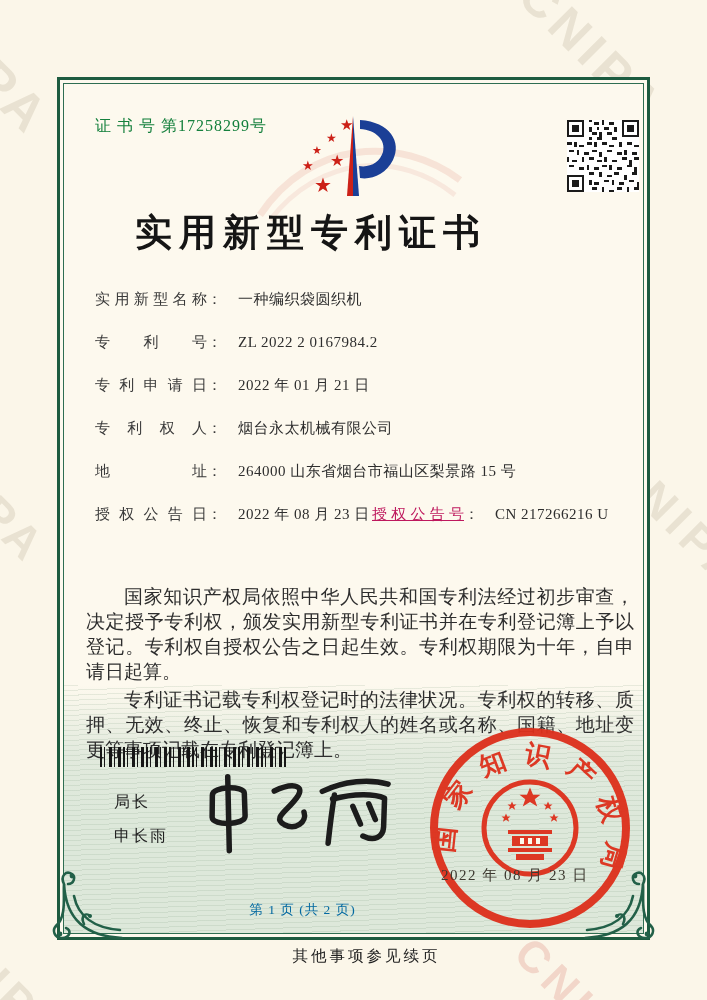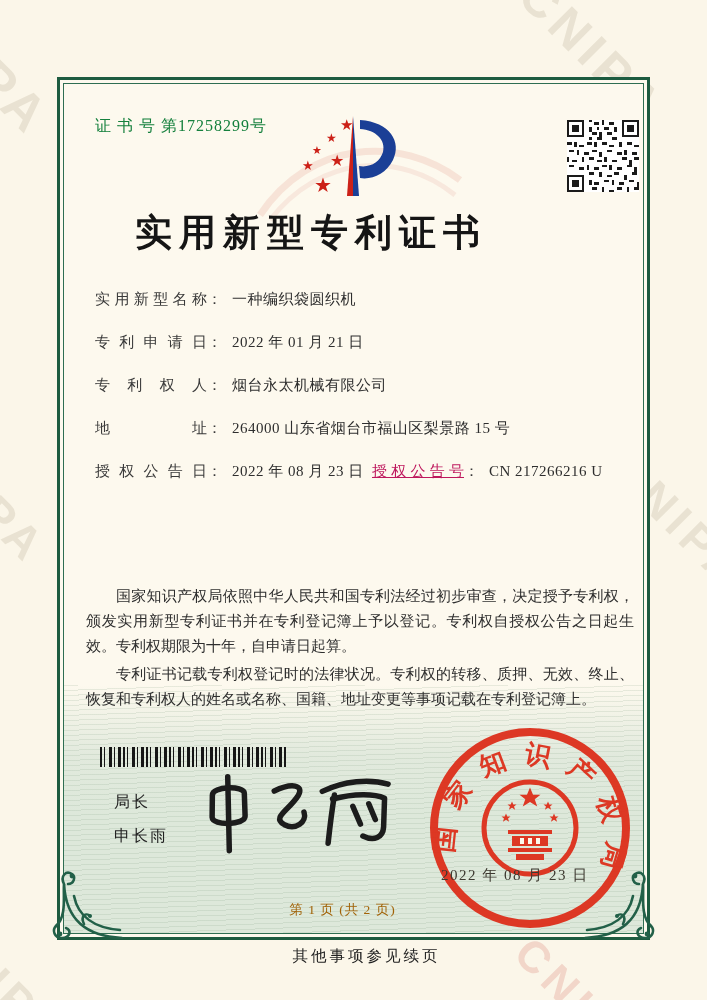--- a/index.html
+++ b/index.html
@@ -37,42 +37,42 @@
   .qr{position:absolute;left:567px;top:120px;width:72px;height:72px;}
   .title{
     position:absolute;left:0;top:208px;width:622px;text-align:center;
     font-size:37px;font-weight:700;letter-spacing:7px;color:#151515;
   }
   
   .fields{position:absolute;left:95px;top:290px;width:540px;font-size:15px;}
   .frow{position:relative;height:43px;white-space:nowrap;}
   .lbl{display:inline-block;width:112px;text-align:justify;text-align-last:justify;color:#3a3a3a;}
   .colon{color:#3a3a3a;}
-  .val{margin-left:10px;letter-spacing:0.5px;color:#2e2e2e;}
+  .val{margin-left:16px;letter-spacing:0.5px;color:#2e2e2e;}
   .pair2{position:absolute;left:277px;top:0;}
   .lbl2{display:inline-block;width:92px;text-align:justify;text-align-last:justify;color:#be185d;text-decoration:underline;}
   
-  .paras{position:absolute;left:86px;top:584px;width:548px;font-size:15px;line-height:25px;text-align:justify;color:#2e2e2e;}
+  .paras{position:absolute;left:86px;top:584px;width:548px;font-size:19px;line-height:25px;text-align:justify;color:#2e2e2e;}
   .paras p{margin:0 0 3px 0;text-indent:2em;}
   
   .barcode{
     position:absolute;left:100px;top:747px;width:186px;height:20px;
     background:repeating-linear-gradient(90deg,
       #161616 0 2px, rgba(0,0,0,0) 2px 4px,
       #161616 4px 5px, rgba(0,0,0,0) 5px 9px,
       #161616 9px 12px, rgba(0,0,0,0) 12px 14px,
       #161616 14px 15px, rgba(0,0,0,0) 15px 18px,
       #161616 18px 21px, rgba(0,0,0,0) 21px 23px);
   }
   .officer{position:absolute;left:96px;top:792px;font-size:16px;letter-spacing:2px;color:#222;margin-left:18px;}
   .officer div{margin-bottom:13px;}
   .sig{position:absolute;left:205px;top:768px;}
   .seal{position:absolute;left:424px;top:722px;opacity:0.95;}
   .seal-date{position:absolute;left:441px;top:866px;font-size:15px;letter-spacing:1.5px;color:#3d3930;z-index:5;}
-  .page-no{position:absolute;left:0;top:901px;width:605px;text-align:center;font-size:13.5px;color:#a16207;letter-spacing:1px;padding-left:40px;}
+  .page-no{position:absolute;left:0;top:901px;width:605px;text-align:center;font-size:13.5px;color:#0369a1;letter-spacing:1px;}
   .cont-note{position:absolute;left:0;top:946px;width:707px;text-align:center;font-size:15.5px;letter-spacing:3px;color:#222;margin-left:13px;}
   .orn{position:absolute;z-index:4;}
   .orn-l{left:50px;top:868px;}
   .orn-r{left:583px;top:868px;transform:scaleX(-1);}
   .red-guilloche{position:absolute;left:250px;top:120px;z-index:0;}
 </style>
 </head>
 <body>
 
 <div class="wm" style="left:-70px;top:-28px;font-size:52px;">CNIPA</div>
@@ -121,20 +121,23 @@
       <rect x="2" y="24" width="3" height="3"></rect>
     <path d="M9,0h1v1h-1zM11,1h2v1h-2zM14,0h1v2h-1zM17,1h2v1h-2zM9,3h1v2h-1zM12,3h1v1h-1zM15,3h2v1h-2zM19,3h1v2h-1zM10,5h2v1h-2zM13,5h1v2h-1zM16,5h2v1h-2zM9,7h1v1h-1zM12,7h2v1h-2zM18,7h2v1h-2zM0,9h2v1h-2zM3,9h1v2h-1zM5,10h2v1h-2zM8,9h2v1h-2zM11,9h1v2h-1zM14,9h2v1h-2zM17,10h2v1h-2zM21,9h1v2h-1zM24,9h2v1h-2zM27,10h2v1h-2zM1,12h2v1h-2zM4,12h1v2h-1zM7,13h2v1h-2zM10,12h2v1h-2zM13,13h1v2h-1zM16,12h2v1h-2zM20,13h2v1h-2zM23,12h1v2h-1zM26,13h2v1h-2zM0,15h1v2h-1zM2,16h2v1h-2zM6,15h1v2h-1zM9,15h2v1h-2zM12,16h2v1h-2zM15,15h1v2h-1zM18,16h2v1h-2zM22,15h2v1h-2zM25,16h1v2h-1zM27,15h2v1h-2zM1,18h2v1h-2zM5,19h2v1h-2zM8,18h1v2h-1zM11,19h2v1h-2zM14,18h2v1h-2zM17,18h1v2h-1zM20,19h2v1h-2zM24,18h2v1h-2zM27,19h1v2h-1zM9,21h2v1h-2zM13,21h1v2h-1zM16,22h2v1h-2zM19,21h2v1h-2zM23,22h1v2h-1zM26,21h2v1h-2zM9,24h1v2h-1zM11,25h2v1h-2zM15,24h2v1h-2zM18,24h1v2h-1zM21,25h2v1h-2zM25,24h2v1h-2zM28,25h1v2h-1zM10,27h2v1h-2zM14,27h1v2h-1zM17,28h2v1h-2zM20,27h2v1h-2zM24,27h1v2h-1zM27,27h2v1h-2z"></path>
   </g>
 </svg>
 
 <div class="title">实用新型专利证书</div>
 
 <div class="fields">
   <div class="frow">
     <span class="lbl">实用新型名称</span><span class="colon">：</span><span class="val">一种编织袋圆织机</span>
+  </div>
+  <div class="frow">
+    <span class="lbl">专利号</span><span class="colon">：</span><span class="val">ZL 2022 2 0167984.2</span>
   </div>
   <div class="frow">
     <span class="lbl">专利申请日</span><span class="colon">：</span><span class="val">2022 年 01 月 21 日</span>
   </div>
   <div class="frow">
     <span class="lbl">专利权人</span><span class="colon">：</span><span class="val">烟台永太机械有限公司</span>
   </div>
   <div class="frow">
     <span class="lbl">地址</span><span class="colon">：</span><span class="val">264000 山东省烟台市福山区梨景路 15 号</span>
   </div>

